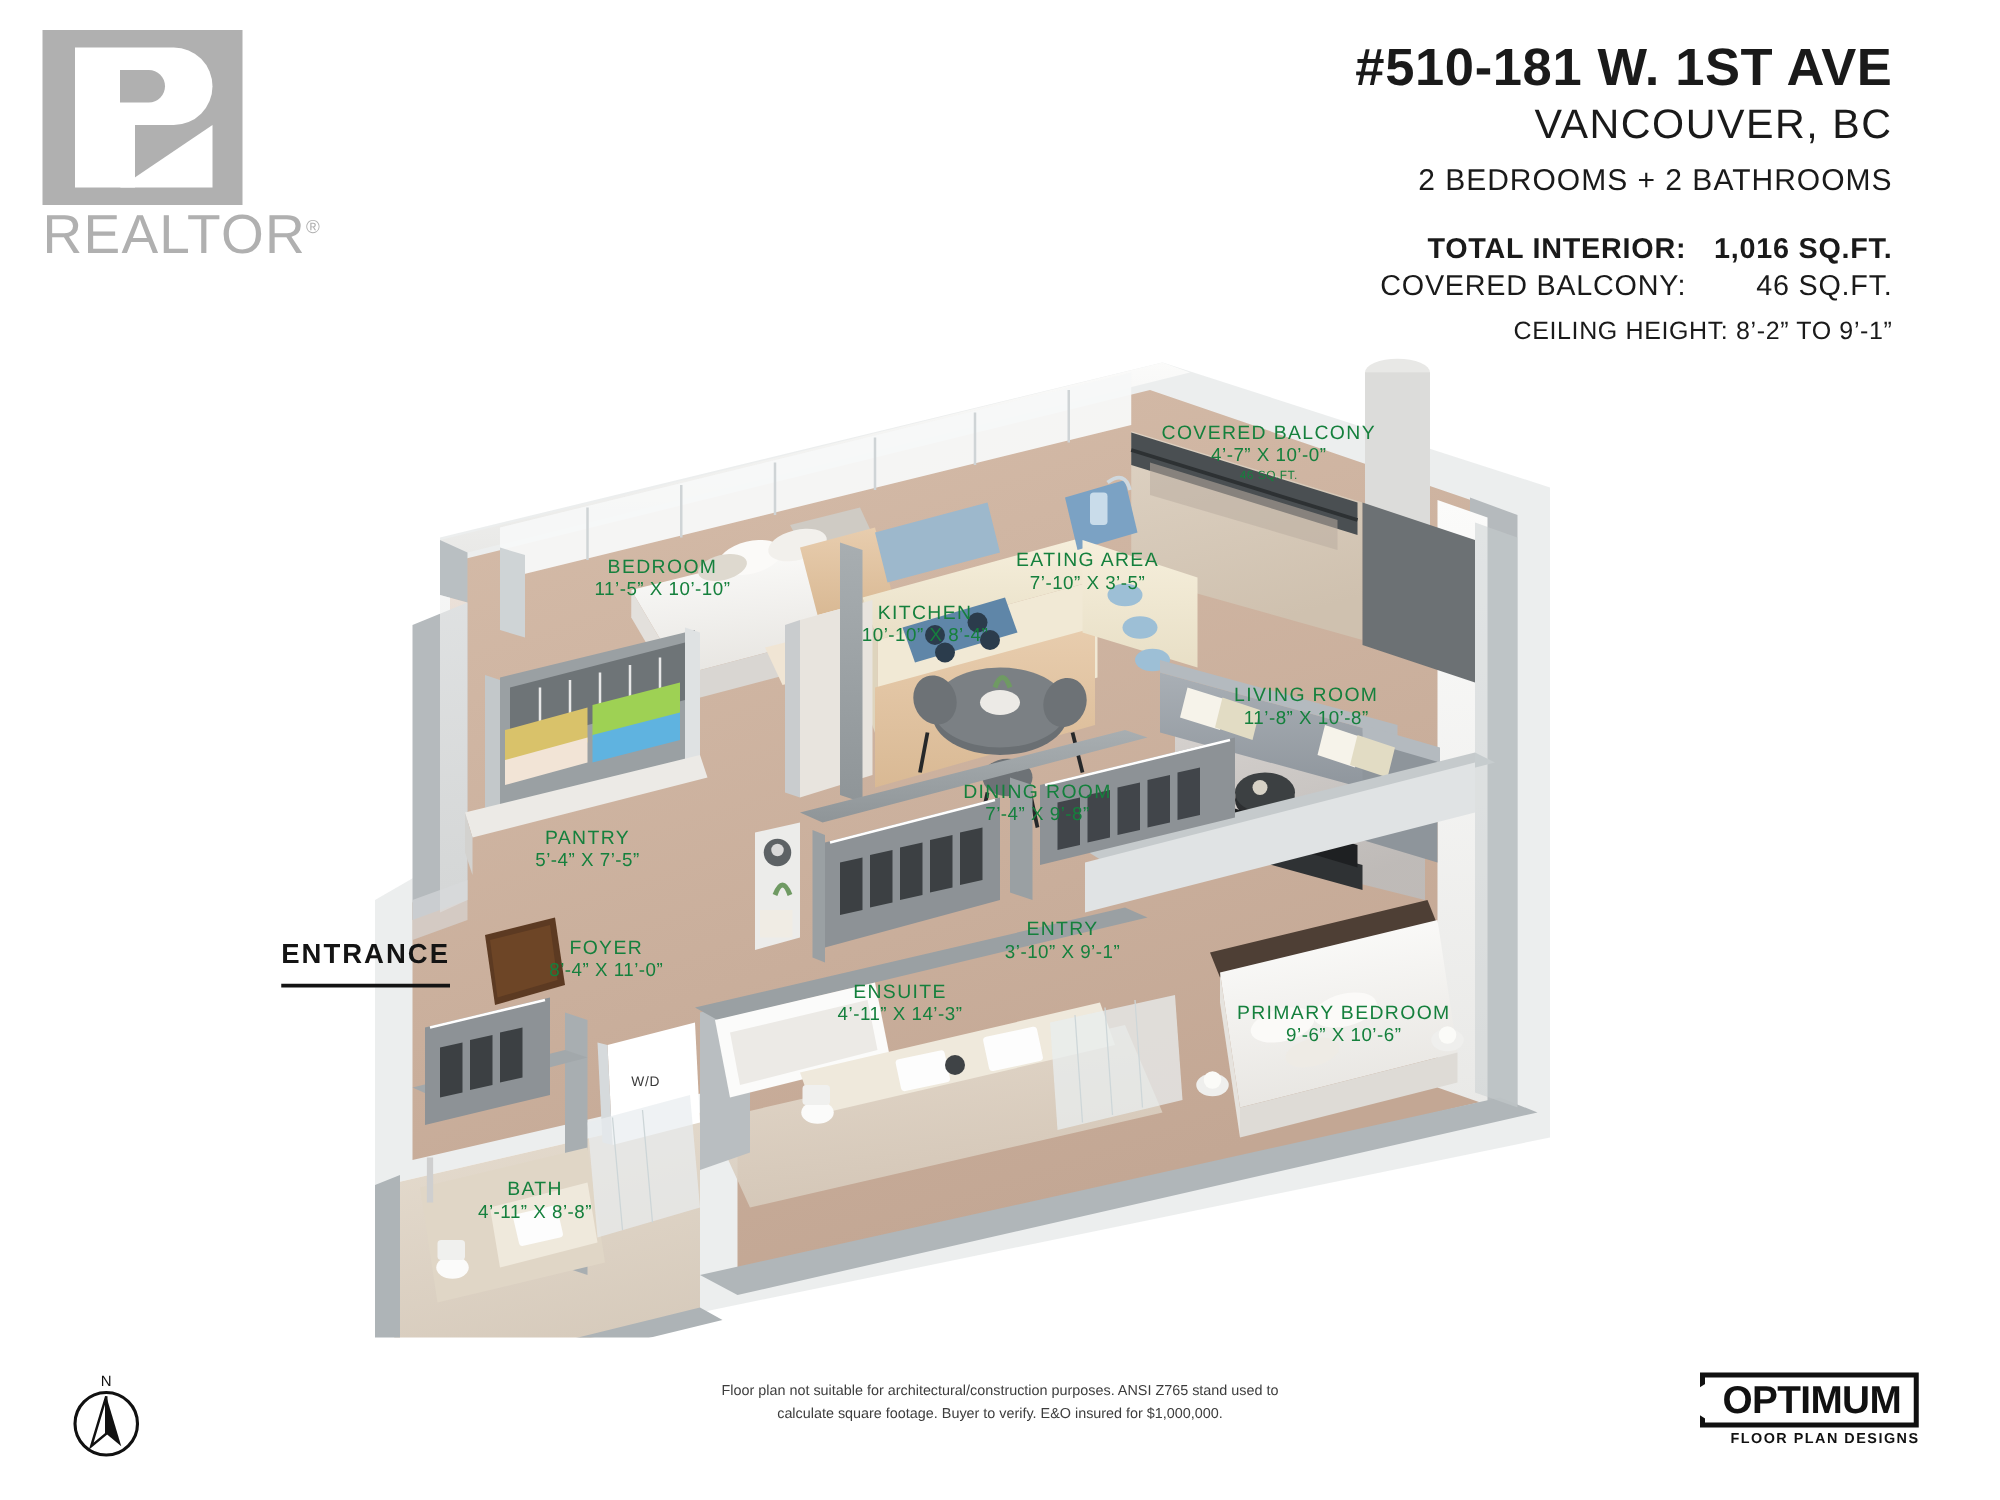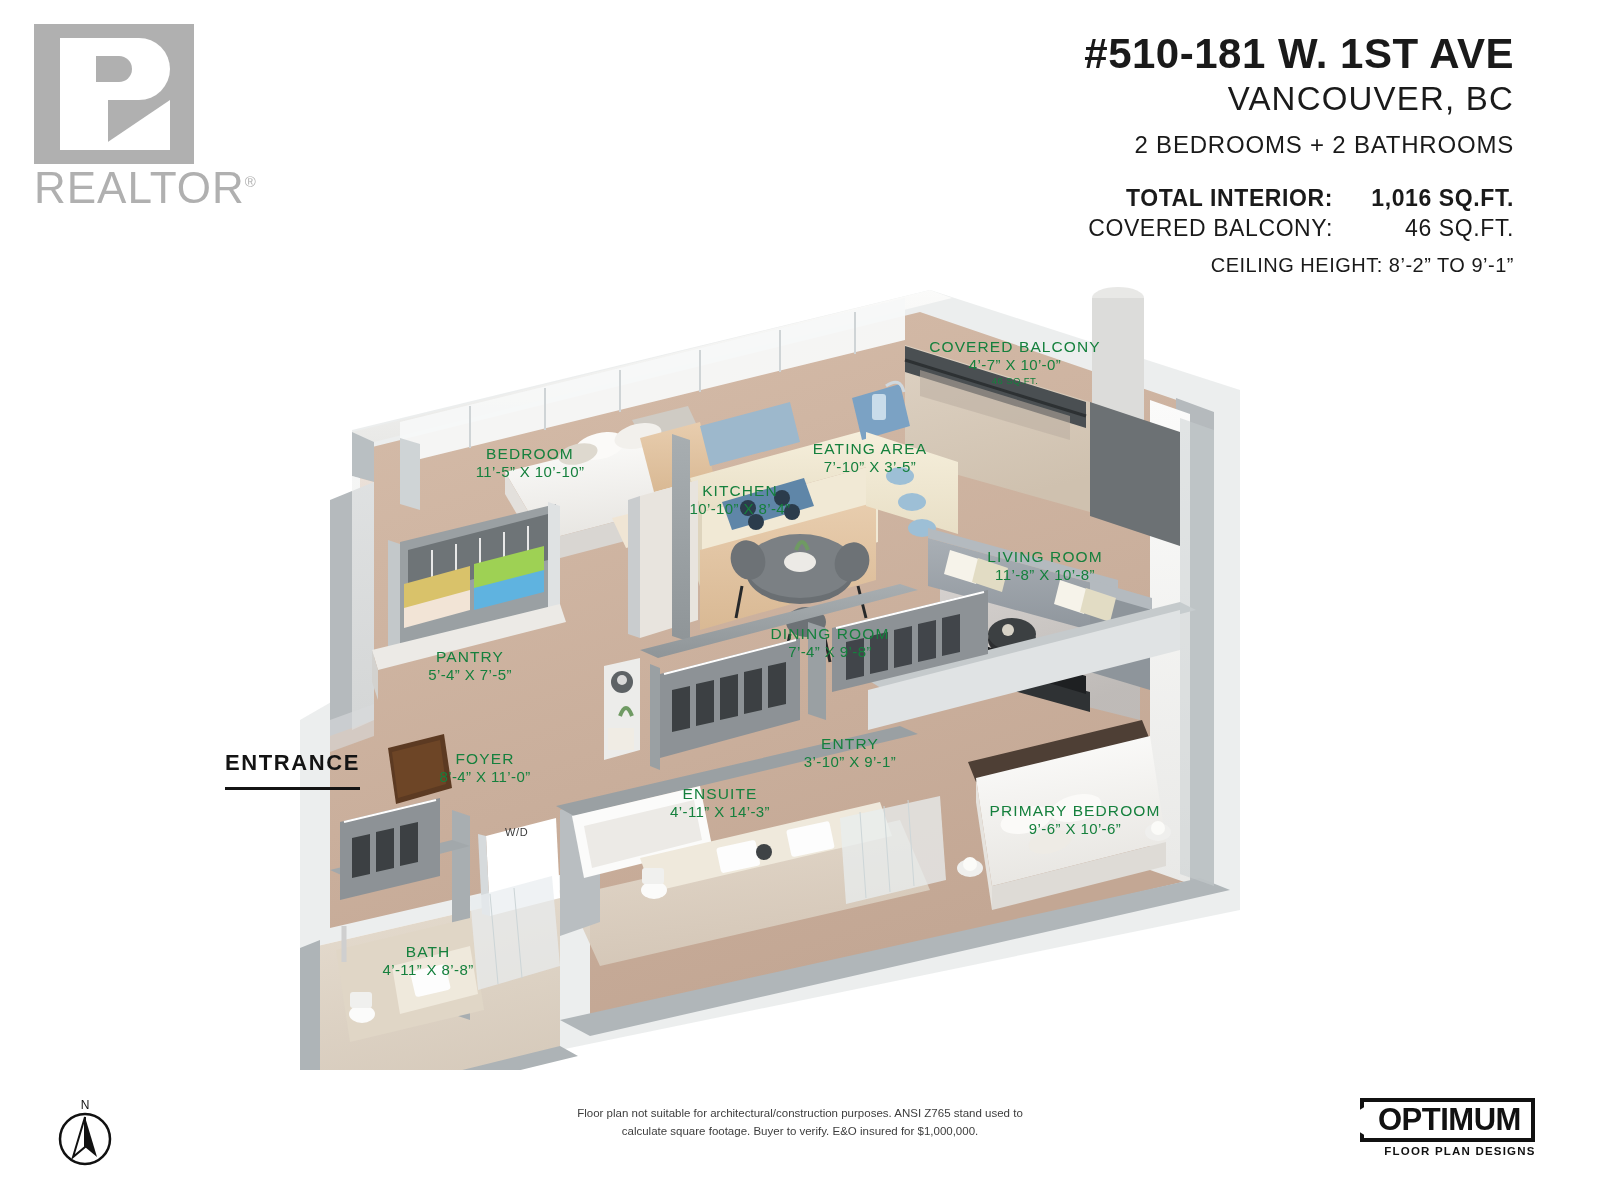--- a/index.html
+++ b/index.html
@@ -117,21 +117,20 @@
     flex-direction: column;
     align-items: flex-end;
     gap: 3px;
   }
   .h-stat-row {
     display: flex;
     justify-content: flex-end;
     align-items: baseline;
     font-size: 23px;
     letter-spacing: 0.6px;
-    gap: 16px;
   }
   .h-stat-row .lbl { min-width: 230px; text-align: right; }
   .h-stat-row .val { min-width: 165px; text-align: right; }
   .h-stat-row.bold .lbl, .h-stat-row.bold .val { font-weight: 700; }
   .h-ceiling {
     font-size: 20px;
     letter-spacing: 0.5px;
     margin-top: 12px;
   }
 
@@ -642,21 +641,21 @@
   <div class="room-label" style="left:790px; top:190px; width:160px;">
     <div class="rl-name">EATING AREA</div>
     <div class="rl-dim">7’-10” X 3’-5”</div>
   </div>
 
   <div class="room-label" style="left:955px; top:298px; width:180px;">
     <div class="rl-name">LIVING ROOM</div>
     <div class="rl-dim">11’-8” X 10’-8”</div>
   </div>
 
-  <div class="room-label" style="left:390px; top:398px; width:160px;">
+  <div class="room-label" style="left:390px; top:412px; width:160px;">
     <div class="rl-name">PANTRY</div>
     <div class="rl-dim">5’-4” X 7’-5”</div>
   </div>
 
   <div class="room-label" style="left:740px; top:375px; width:180px;">
     <div class="rl-name">DINING ROOM</div>
     <div class="rl-dim">7’-4” X 9’-8”</div>
   </div>
 
   <div class="room-label" style="left:400px; top:500px; width:170px;">
@@ -677,21 +676,21 @@
   <div class="room-label" style="left:975px; top:552px; width:200px;">
     <div class="rl-name">PRIMARY BEDROOM</div>
     <div class="rl-dim">9’-6” X 10’-6”</div>
   </div>
 
   <div class="room-label" style="left:348px; top:665px; width:160px;margin-top:28px;">
     <div class="rl-name">BATH</div>
     <div class="rl-dim">4’-11” X 8’-8”</div>
   </div>
 
-  <div class="wd-label" style="left:505px; top:576px;">W/D</div>
+  <div class="wd-label" style="left:505px; top:610px;">W/D</div>
 
   <div id="entrance-label">ENTRANCE</div>
 </div>
 
 <div id="compass">
   <svg width="66" height="76" viewBox="0 0 66 76">
     <text x="33" y="14" text-anchor="middle" font-family="Liberation Sans, sans-serif" font-size="12" fill="#111">N</text>
     <circle cx="33" cy="44" r="25" fill="none" stroke="#111" stroke-width="2.5"></circle>
     <path d="M33 22 L45 62 L33 52 Z" fill="#111"></path>
     <path d="M33 22 L21 62 L33 52 Z" fill="#ffffff" stroke="#111" stroke-width="2"></path>

